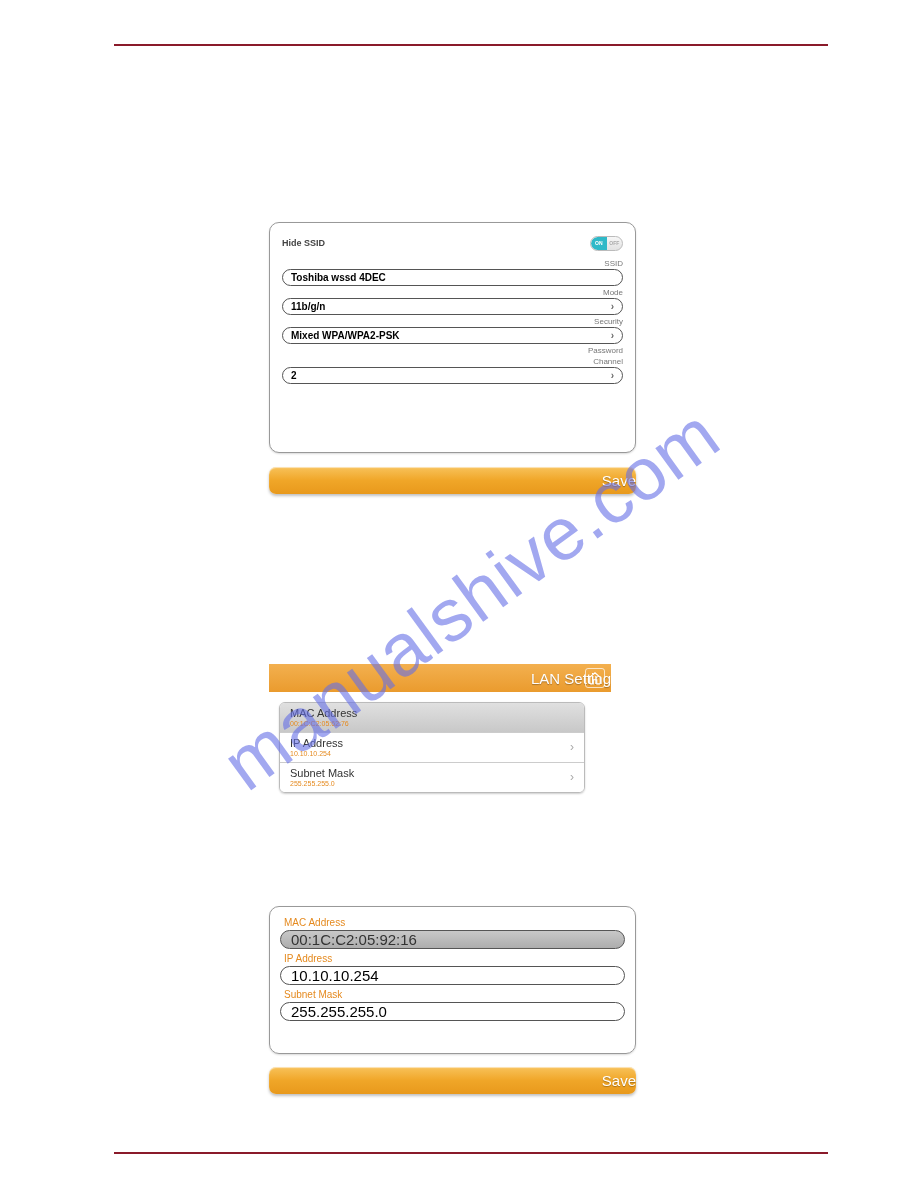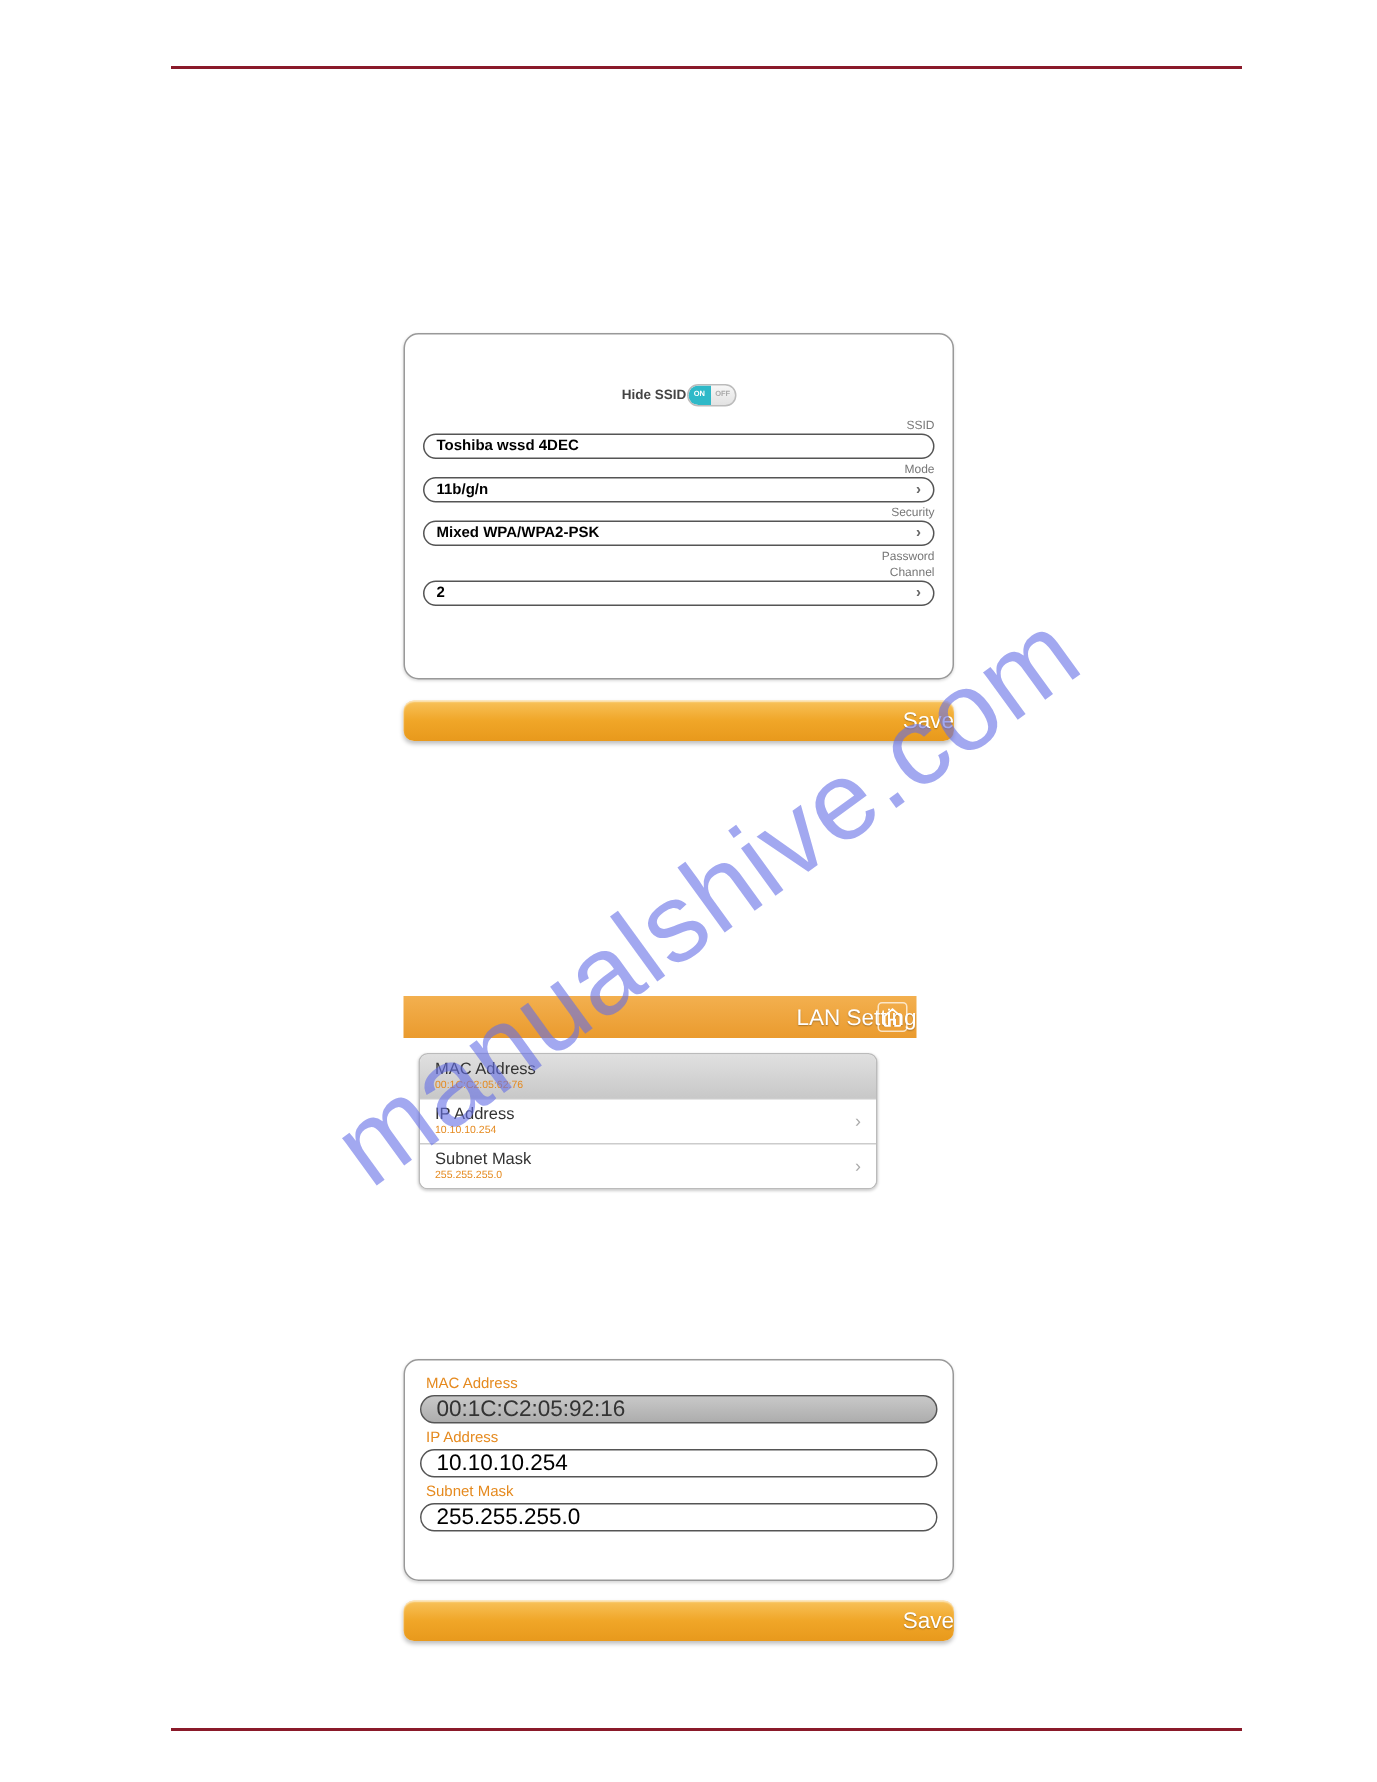--- a/index.html
+++ b/index.html
@@ -40,24 +40,23 @@
     width: 367px; height: 231px;
     background: #fff;
     border: 1px solid #999;
     border-radius: 10px;
     padding: 10px 12px 6px 12px;
     box-shadow: 0 1px 2px rgba(0,0,0,0.15);
   }
   .wireless-row {
     display: flex;
     align-items: center;
-    justify-content: center;
+    justify-content: space-between;
     min-height: 20px;
     margin-bottom: 6px;
-    margin-top: 20px;
   }
   .wireless-row .lbl {
     font-size: 9px;
     font-weight: bold;
     color: #444;
   }
   .toggle {
     width: 33px; height: 15px;
     border-radius: 8px;
     border: 1px solid #bbb;

